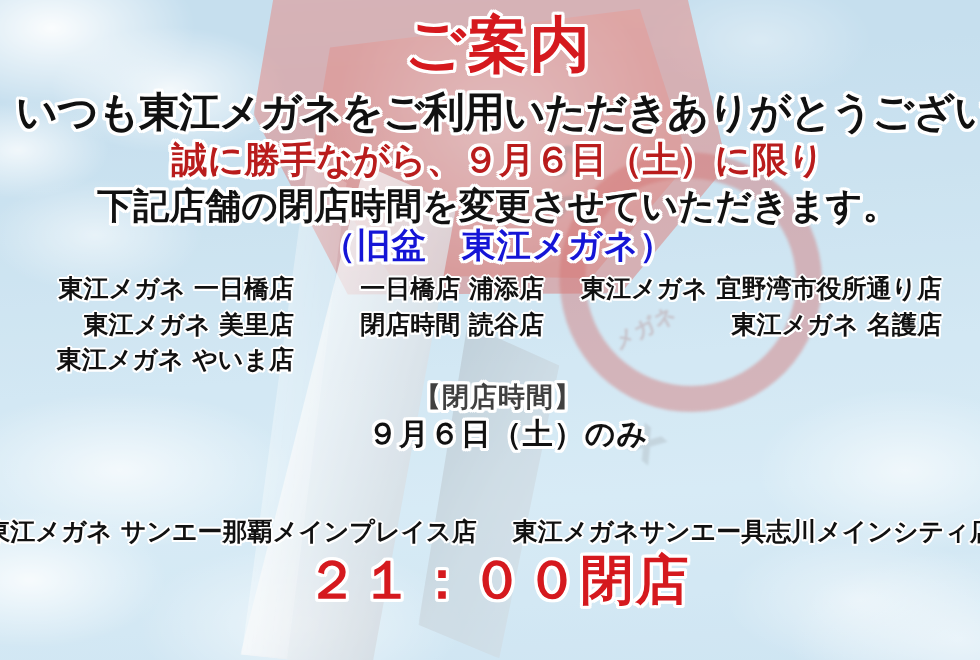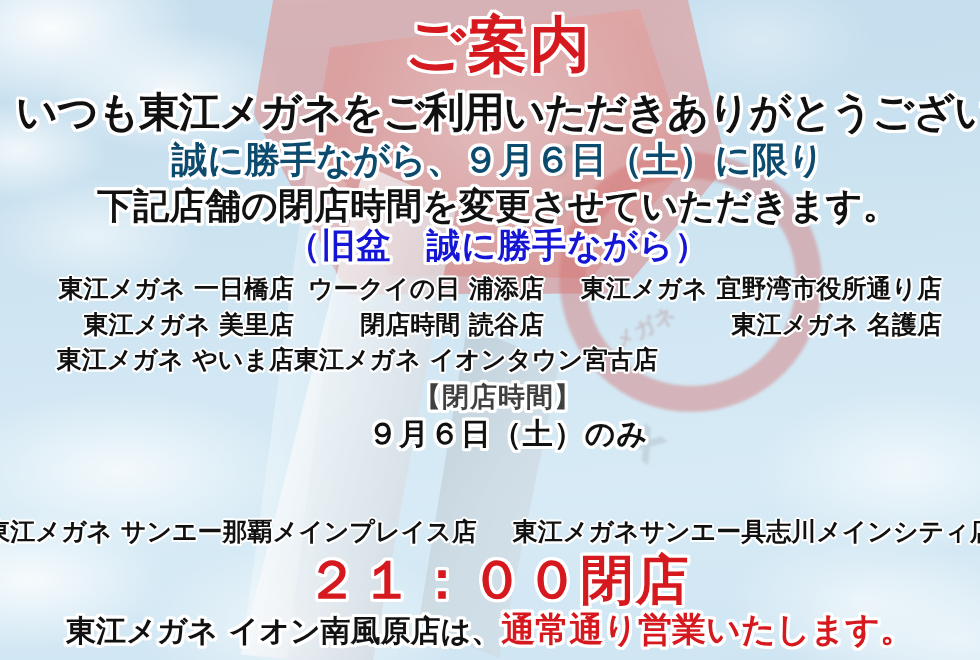--- a/index.html
+++ b/index.html
@@ -138,21 +138,21 @@
     text-shadow:
       -1.5px -1.5px 0 #fff, 0 -1.5px 0 #fff, 1.5px -1.5px 0 #fff,
       -1.5px 0 0 #fff, 1.5px 0 0 #fff,
       -1.5px 1.5px 0 #fff, 0 1.5px 0 #fff, 1.5px 1.5px 0 #fff,
       -2px 0 0 #fff, 2px 0 0 #fff, 0 -2px 0 #fff, 0 2px 0 #fff;
   }
 
   
   .l-title{ top:14px;  font-size:60px; color:#d5191e; letter-spacing:2px;}
   .l-thanks{top:92px;  font-size:41px; color:#111;    letter-spacing:-1px;}
-  .l-sorry{ top:142px; font-size:36px; color:#0c4a6e;    letter-spacing:0px;}
+  .l-sorry{ top:142px; font-size:36px; color:#b91c1c;    letter-spacing:0px;}
   .l-change{top:188px; font-size:36px; color:#111;    letter-spacing:0px;}
   .l-obon{  top:228px; font-size:34px; color:#1515d6; letter-spacing:1px;}
 
   
   .store-grid{
     position:absolute;top:274px;left:44px;width:898px;
     display:grid;
     grid-template-columns:250px 250px 398px;
     row-gap:5px;
     text-align:right;
@@ -201,42 +201,37 @@
   <div class="bg-layer bg-ghost g3">X</div>
   <div class="bg-layer bg-ghost g4">メガネ</div>
   <div class="bg-layer bg-wash"></div>
 
   <div id="content">
 
     <div class="line outline l-title">ご案内</div>
     <div class="line outline l-thanks">いつも東江メガネをご利用いただきありがとうございます。</div>
     <div class="line outline l-sorry">誠に勝手ながら、９月６日（土）に限り</div>
     <div class="line outline l-change">下記店舗の閉店時間を変更させていただきます。</div>
-    <div class="line outline l-obon">（旧盆　誠に勝手ながら）</div>
+    <div class="line outline l-obon">（旧盆　東江メガネ）</div>
 
     <div class="store-grid">
       <div class="store-cell outline-thin">東江メガネ 一日橋店</div>
-      <div class="store-cell outline-thin">ウークイの日 浦添店</div>
+      <div class="store-cell outline-thin">一日橋店 浦添店</div>
       <div class="store-cell outline-thin">東江メガネ 宜野湾市役所通り店</div>
       <div class="store-cell outline-thin">東江メガネ 美里店</div>
       <div class="store-cell outline-thin">閉店時間 読谷店</div>
       <div class="store-cell outline-thin">東江メガネ 名護店</div>
       <div class="store-cell outline-thin">東江メガネ やいま店</div>
-      <div class="store-cell outline-thin">東江メガネ イオンタウン宮古店</div>
     </div>
 
     <div class="line outline l-heading">【閉店時間】</div>
     <div class="line outline l-date">９月６日（土）のみ</div>
 
     <div class="store-row2">
       <div class="store-cell outline-thin">東江メガネ サンエー那覇メインプレイス店</div>
       <div class="store-cell outline-thin">東江メガネサンエー具志川メインシティ店</div>
     </div>
 
     <div class="line outline l-time21">２１：００閉店</div>
 
-    <div class="l-footer">
-      <span class="foot-black outline">東江メガネ イオン南風原店は、</span>
-      <span class="foot-red outline">通常通り営業いたします。</span>
-    </div>
 
   </div>
 </div>
 
 </body></html>

